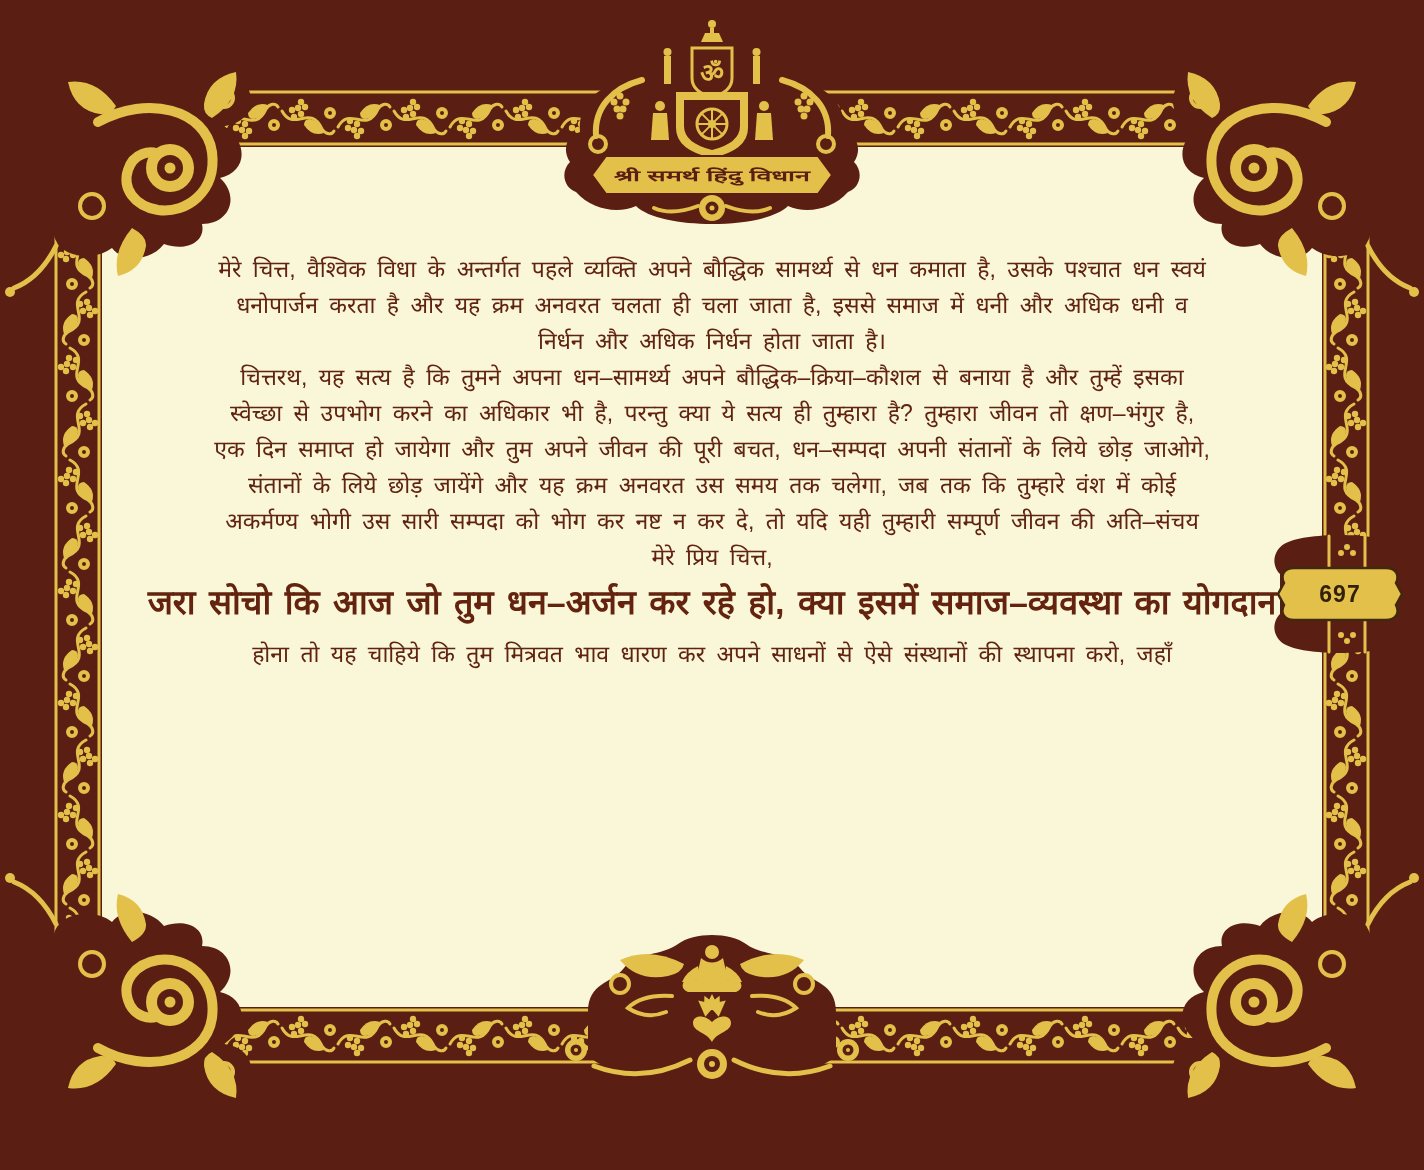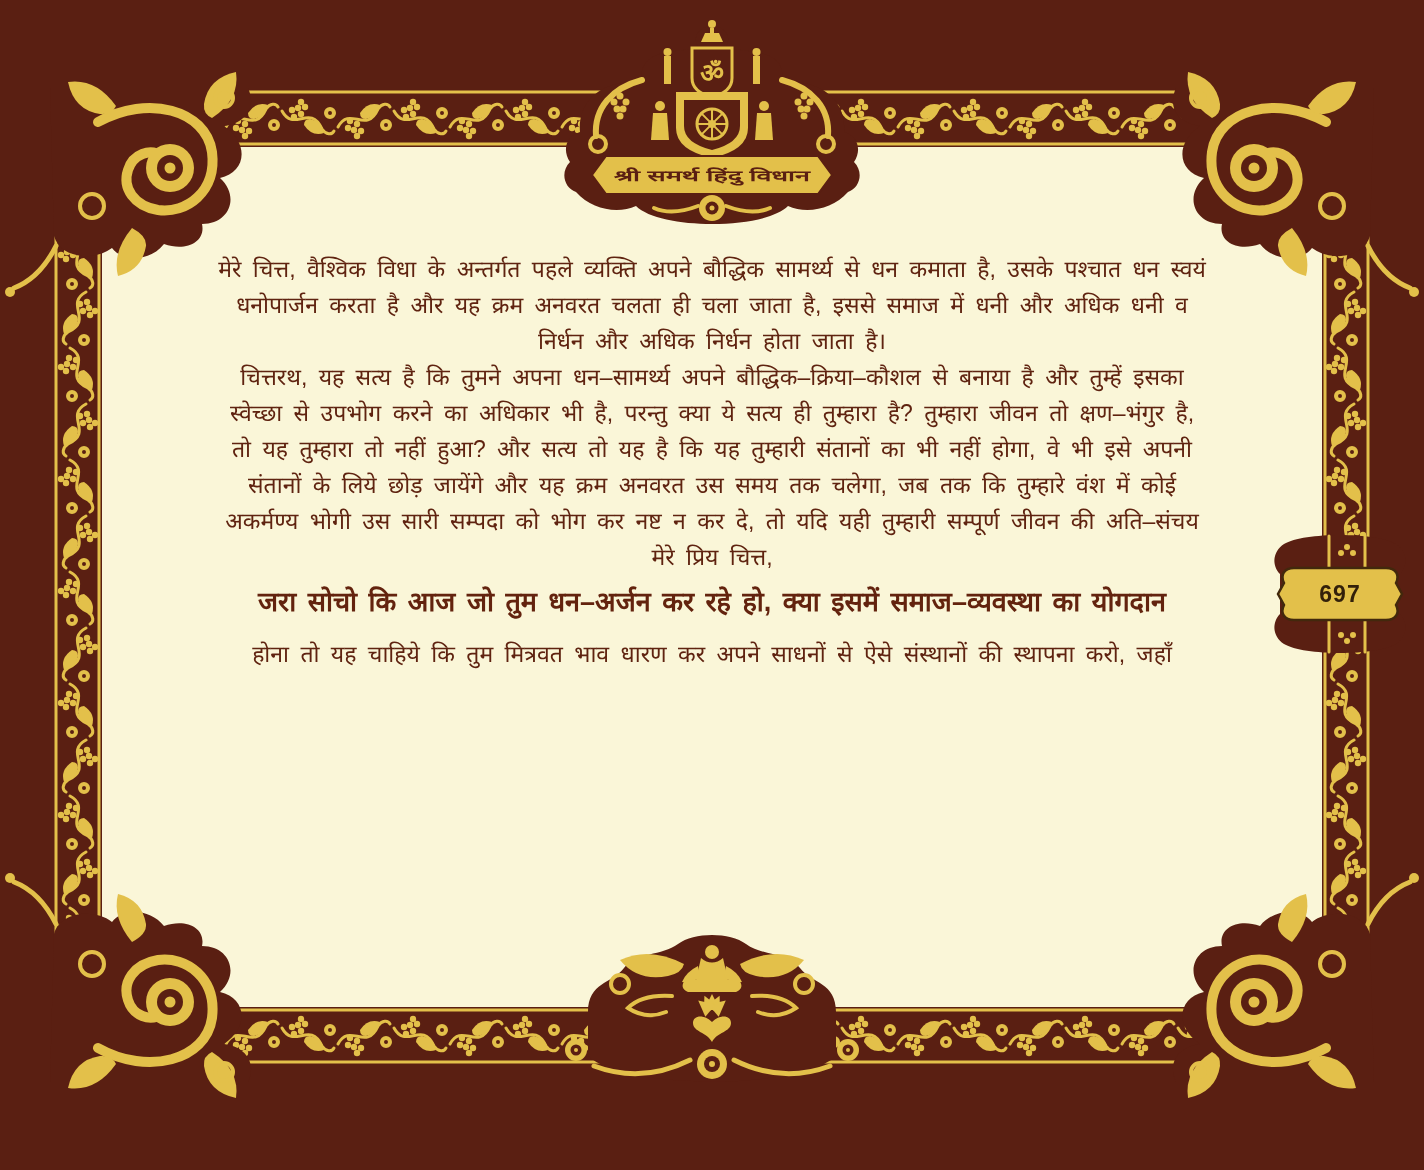--- a/index.html
+++ b/index.html
@@ -25,21 +25,21 @@
   .banner-text{font-family:"Liberation Sans","DejaVu Sans",sans-serif;font-size:15px;font-weight:bold;fill:#5a1f12;}
   .om-text{font-family:"DejaVu Sans",sans-serif;font-size:26px;font-weight:bold;fill:#e3c04a;}
   .badge-text{font-family:"Liberation Sans","DejaVu Sans",sans-serif;font-size:23px;font-weight:bold;fill:#33200a;letter-spacing:1px;}
 
   
   #text-layer{
     position:absolute;z-index:5;left:130px;top:228px;width:1164px;
     text-align:center;color:#5f2310;margin-top:23px;
   }
   .tline{font-size:23px;line-height:36px;height:36px;word-spacing:5px;white-space:nowrap;}
-  .hline{font-size:27px;line-height:38px;height:38px;font-weight:bold;word-spacing:4px;white-space:nowrap;color:#63230e;}
+  .hline{font-size:34px;line-height:38px;height:38px;font-weight:bold;word-spacing:4px;white-space:nowrap;color:#63230e;}
   .gap1{height:8px;}
   .gap2{height:16px;}
   .p3 .tline{line-height:35px;height:35px;}
 </style>
 </head>
 <body>
 
 <svg id="frame-svg" width="1424" height="1170" viewBox="0 0 1424 1170" xmlns="http://www.w3.org/2000/svg" xmlns:xlink="http://www.w3.org/1999/xlink">
 
   <defs>
@@ -283,21 +283,21 @@
 
 <div id="text-layer">
   <div>
     <div class="tline">मेरे चित्त, वैश्विक विधा के अन्तर्गत पहले व्यक्ति अपने बौद्धिक सामर्थ्य से धन कमाता है, उसके पश्चात धन स्वयं</div>
     <div class="tline">धनोपार्जन करता है और यह क्रम अनवरत चलता ही चला जाता है, इससे समाज में धनी और अधिक धनी व</div>
     <div class="tline">निर्धन और अधिक निर्धन होता जाता है।</div>
   </div>
   <div>
     <div class="tline">चित्तरथ, यह सत्य है कि तुमने अपना धन–सामर्थ्य अपने बौद्धिक–क्रिया–कौशल से बनाया है और तुम्हें इसका</div>
     <div class="tline">स्वेच्छा से उपभोग करने का अधिकार भी है, परन्तु क्या ये सत्य ही तुम्हारा है? तुम्हारा जीवन तो क्षण–भंगुर है,</div>
-    <div class="tline">तो यह तुम्हारा तो नहीं हुआ? और सत्य तो यह है कि यह तुम्हारी संतानों का भी नहीं होगा, वे भी इसे अपनी</div>
+    <div class="tline">एक दिन समाप्त हो जायेगा और तुम अपने जीवन की पूरी बचत, धन–सम्पदा अपनी संतानों के लिये छोड़ जाओगे,</div>
     <div class="tline">संतानों के लिये छोड़ जायेंगे और यह क्रम अनवरत उस समय तक चलेगा, जब तक कि तुम्हारे वंश में कोई</div>
     <div class="tline">अकर्मण्य भोगी उस सारी सम्पदा को भोग कर नष्ट न कर दे, तो यदि यही तुम्हारी सम्पूर्ण जीवन की अति–संचय</div>
     <div class="tline">मेरे प्रिय चित्त,</div>
   </div>
   <div class="gap1"></div>
   <div>
     <div class="hline">जरा सोचो कि आज जो तुम धन–अर्जन कर रहे हो, क्या इसमें समाज–व्यवस्था का योगदान</div>
   </div>
   <div class="gap2"></div>
   <div class="p3">

